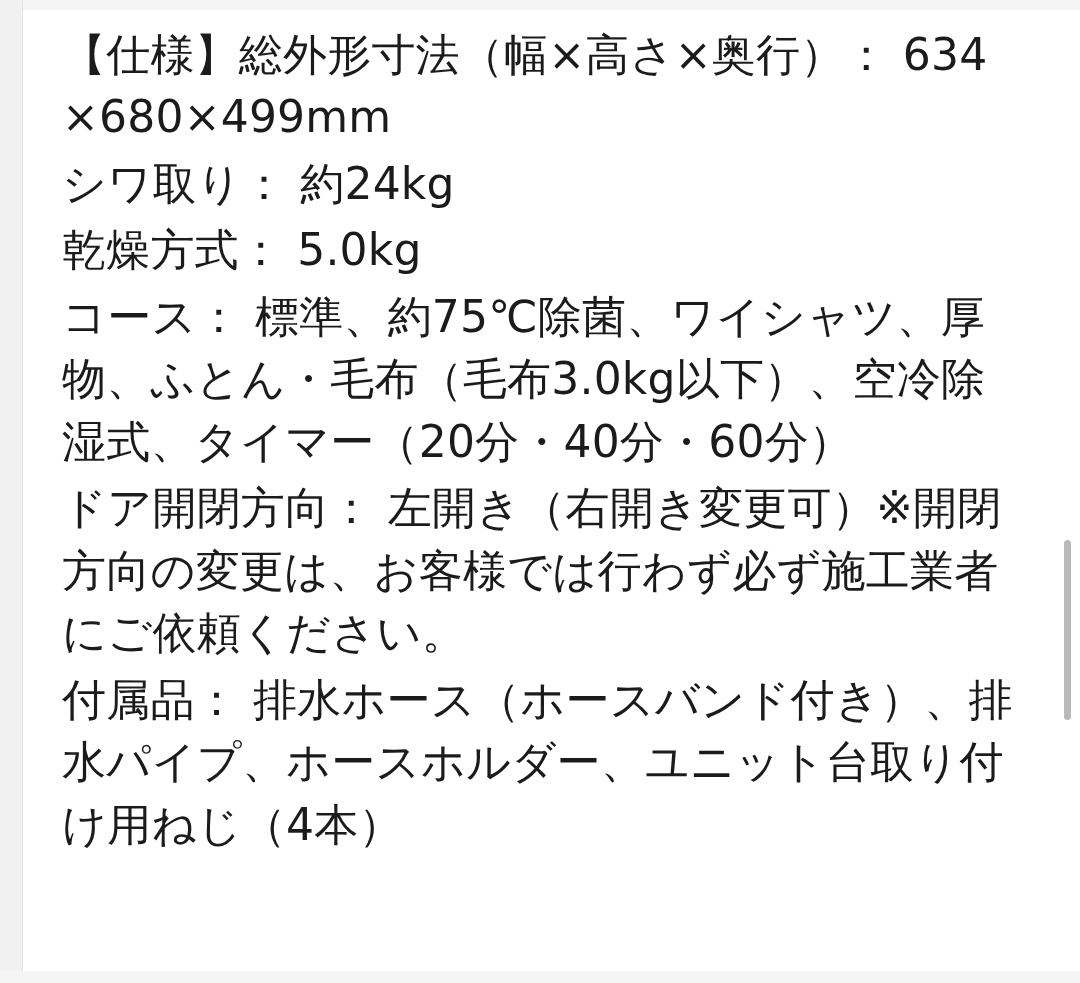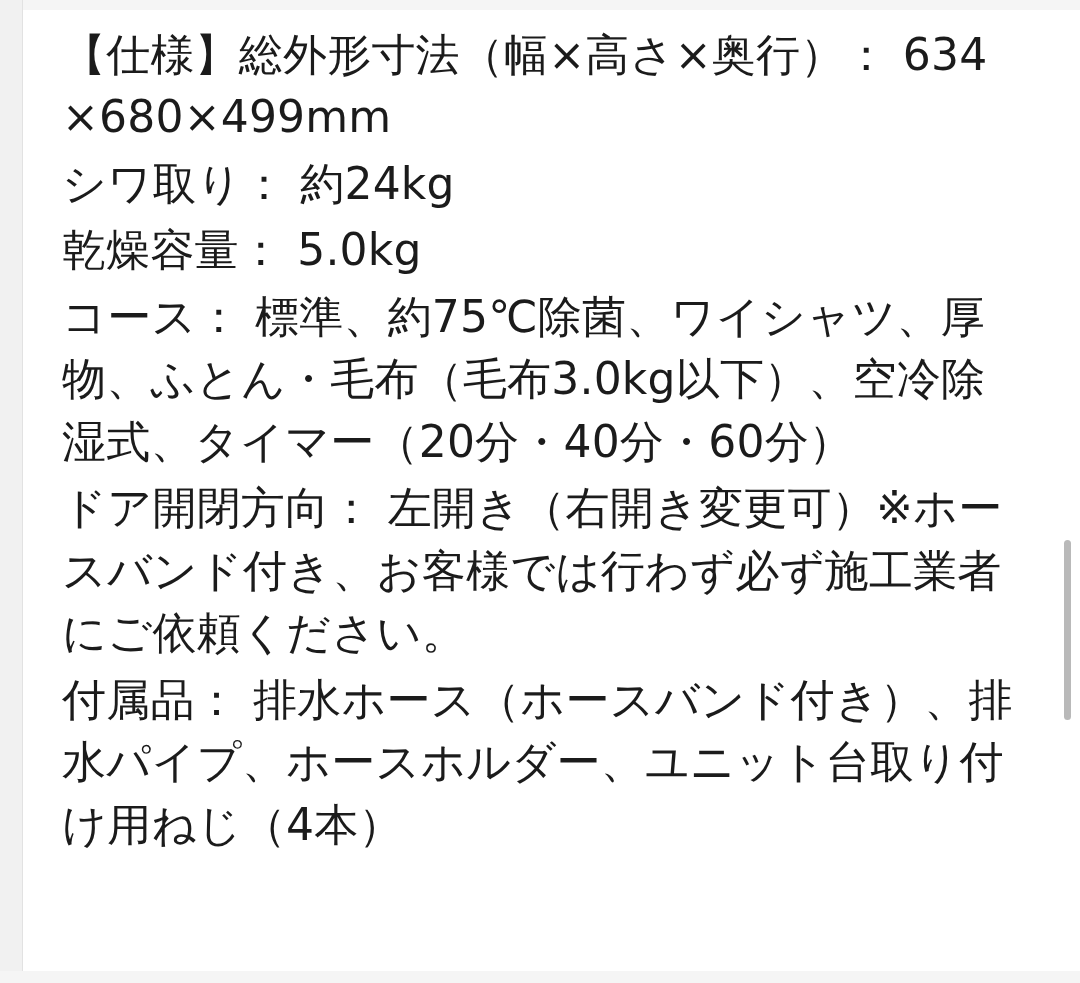--- a/index.html
+++ b/index.html
@@ -91,23 +91,23 @@
 
 <div class="page">
 
   <div class="edge-top"></div>
   <div class="edge-left"></div>
   <div class="edge-bottom"></div>
 
   <div class="spec-body">
     <p class="spec-line">【仕様】総外形寸法（幅×高さ×奥行）： 634×680×499mm</p>
     <p class="spec-line">シワ取り： 約24kg</p>
-    <p class="spec-line">乾燥容量： 5.0kg</p>
+    <p class="spec-line">乾燥方式： 5.0kg</p>
     <p class="spec-line">コース： 標準、約75℃除菌、ワイシャツ、厚物、ふとん・毛布（毛布3.0kg以下）、空冷除湿式、タイマー（20分・40分・60分）</p>
-    <p class="spec-line">ドア開閉方向： 左開き（右開き変更可）※ホースバンド付き、お客様では行わず必ず施工業者にご依頼ください。</p>
+    <p class="spec-line">ドア開閉方向： 左開き（右開き変更可）※開閉方向の変更は、お客様では行わず必ず施工業者にご依頼ください。</p>
     <p class="spec-line">付属品： 排水ホース（ホースバンド付き）、排水パイプ、ホースホルダー、ユニット台取り付け用ねじ（4本）</p>
   </div>
 
   <div class="scrollbar-track">
     <div class="scrollbar-thumb"></div>
   </div>
 
 </div>
 
 </body></html>

